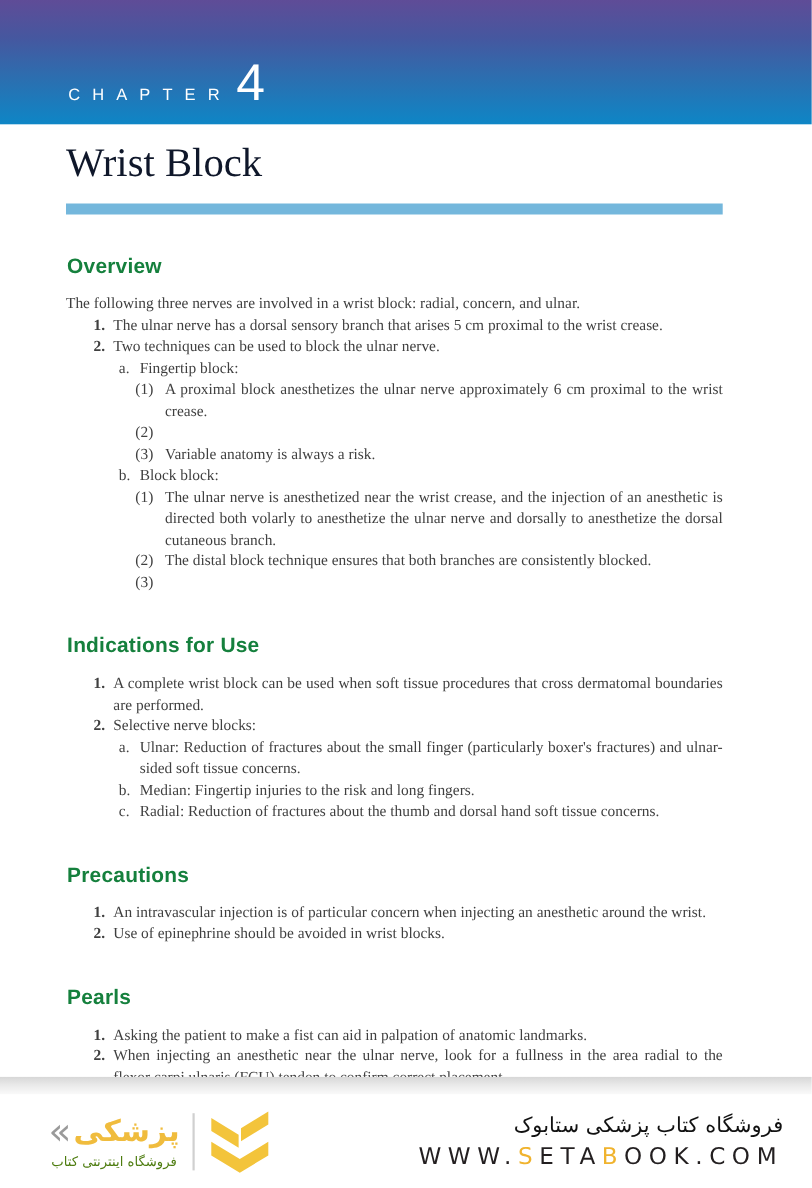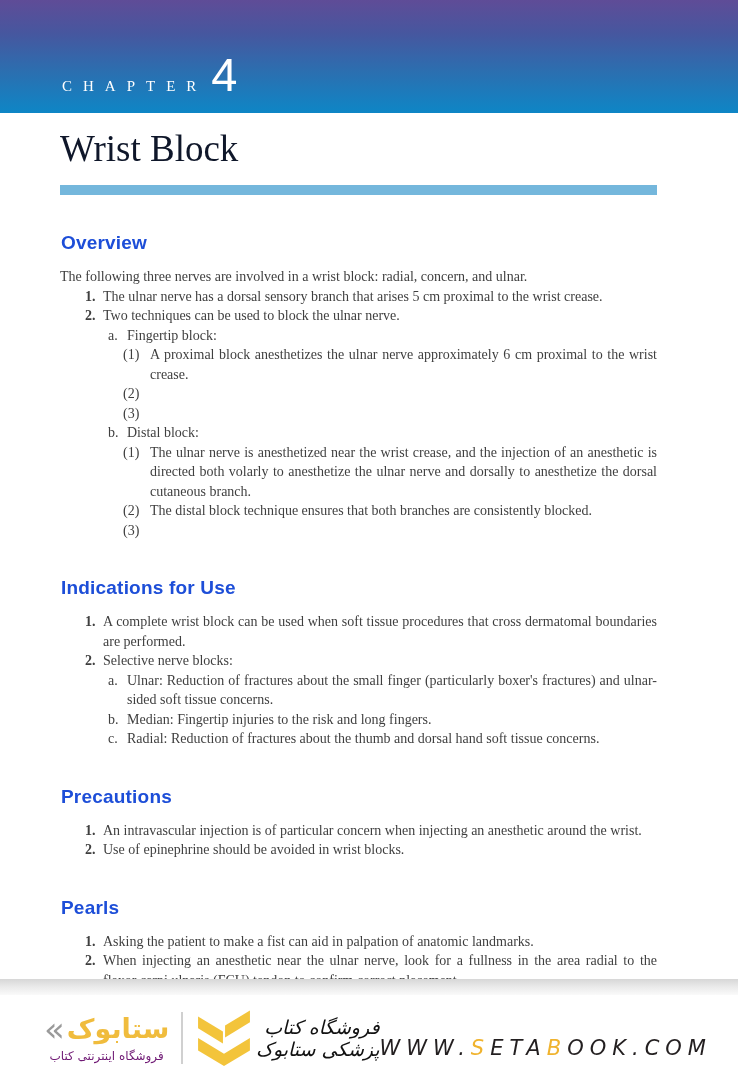--- a/index.html
+++ b/index.html
@@ -16,21 +16,21 @@
   .header-banner {
     height: 113px;
     background: linear-gradient(180deg, #5f4c97 0%, #46579f 30%, #2a70b1 65%, #0e86c6 100%);
     display: flex;
     align-items: flex-end;
     padding: 0 0 15px 62px;
     box-sizing: border-box;
   }
   .chapter-row { display: flex; align-items: baseline; color: #ffffff; }
   .chapter-label {
-    font-family: Liberation Serif, serif;
+    font-family: Liberation Sans, sans-serif;
     font-size: 15px; letter-spacing: 11px; font-weight: 400;
   }
   .chapter-number {
     font-family: "Liberation Sans", sans-serif;
     font-size: 47px; font-weight: 300; line-height: 1; margin-left: 4px;
   }
 
   
   .page-title {
     margin: 14px 0 0 60px;
@@ -44,21 +44,21 @@
     margin: 15px 0 0 60px;
     width: 597px; height: 10px;
     background: #74b7dc;
   }
 
   
   .content { margin: 0 81px 0 60px; width: 597px; box-sizing: border-box; }
   .section-heading {
     font-family: "Liberation Sans", sans-serif;
     font-size: 19px; font-weight: bold;
-    color: #1d4ed8;
+    color: #15803d;
     margin: 37px 0 13px 1px;
     letter-spacing: 0.2px;
   }
   .intro-paragraph { font-size: 14px; line-height: 19.5px; margin: 0; }
 
   .item { display: flex; font-size: 14px; line-height: 19.5px; }
   .item .marker { flex: 0 0 auto; }
   .item .text  { flex: 1 1 auto; text-align: justify; }
   .lvl1 { padding-left: 25px; }
   .lvl1 .marker { width: 18px; font-weight: bold; }
@@ -86,27 +86,27 @@
   .wordmark-row { display: flex; align-items: center; direction: ltr; }
   .logo-guillemet {
     color: #9a9a9a; font-size: 34px; line-height: 1;
     font-family: "DejaVu Sans", sans-serif; margin-right: 2px;
   }
   .logo-wordmark {
     color: #f0bc3d; font-size: 27px; font-weight: bold; line-height: 1.1;
     font-family: "DejaVu Sans", sans-serif; direction: rtl;
   }
   .logo-tagline {
-    color: #701a75; font-size: 12px; margin-top: 3px;
+    color: #4d7c0f; font-size: 12px; margin-top: 3px;
     font-family: "DejaVu Sans", sans-serif; direction: rtl;
   }
   .logo-divider { width: 2px; height: 52px; background: #d0d0d0; margin: 0 14px 0 12px; }
   .chevron-emblem { width: 54px; height: 62px; }
 
-  .brand-text-block { display: flex; flex-direction: row; align-items: flex-end; font-style: italic; }
+  .brand-text-block { display: flex; flex-direction: column; align-items: flex-end; }
   .store-name-fa {
     font-family: "DejaVu Sans", sans-serif;
     font-size: 19px; color: #111111; direction: rtl;
   }
   .website-url {
     margin-top: 5px;
     font-family: "DejaVu Sans", sans-serif;
     font-size: 21px; font-weight: 500; letter-spacing: 6px;
     white-space: nowrap;
   }
@@ -144,24 +144,25 @@
   </div>
   <div class="item lvl3">
     <span class="marker">(1)</span>
     <span class="text">A proximal block anesthetizes the ulnar nerve approximately 6 cm proximal to the wrist crease.</span>
   </div>
   <div class="item lvl3">
     <span class="marker">(2)</span>
   </div>
   <div class="item lvl3">
     <span class="marker">(3)</span>
+    <span class="text">Variable anatomy is always a risk.</span>
   </div>
   <div class="item lvl2">
     <span class="marker">b.</span>
-    <span class="text">Distal block:</span>
+    <span class="text">Block block:</span>
   </div>
   <div class="item lvl3">
     <span class="marker">(1)</span>
     <span class="text">The ulnar nerve is anesthetized near the wrist crease, and the injection of an anesthetic is directed both volarly to anesthetize the ulnar nerve and dorsally to anesthetize the dorsal cutaneous branch.</span>
   </div>
   <div class="item lvl3">
     <span class="marker">(2)</span>
     <span class="text">The distal block technique ensures that both branches are consistently blocked.</span>
   </div>
   <div class="item lvl3">
@@ -211,21 +212,21 @@
   </div>
 </div>
 
 <div class="footer-separator"></div>
 <div class="footer">
 
   <div class="logo-group">
     <div class="wordmark-block">
       <div class="wordmark-row">
         <span class="logo-guillemet">«</span>
-        <span class="logo-wordmark">ستابوک</span>
+        <span class="logo-wordmark">پزشکی</span>
       </div>
       <div class="logo-tagline">فروشگاه اینترنتی کتاب</div>
     </div>
     <div class="logo-divider"></div>
     <svg class="chevron-emblem" viewBox="0 0 100 112" xmlns="http://www.w3.org/2000/svg">
       <polygon points="2,16 48,44 48,66 2,38" fill="#f3c43b"></polygon>
       <polygon points="98,5 52,33 52,55 98,27" fill="#f3c43b"></polygon>
       <polygon points="2,56 50,85 98,56 98,79 50,108 2,79" fill="#f3c43b"></polygon>
     </svg>
   </div>

